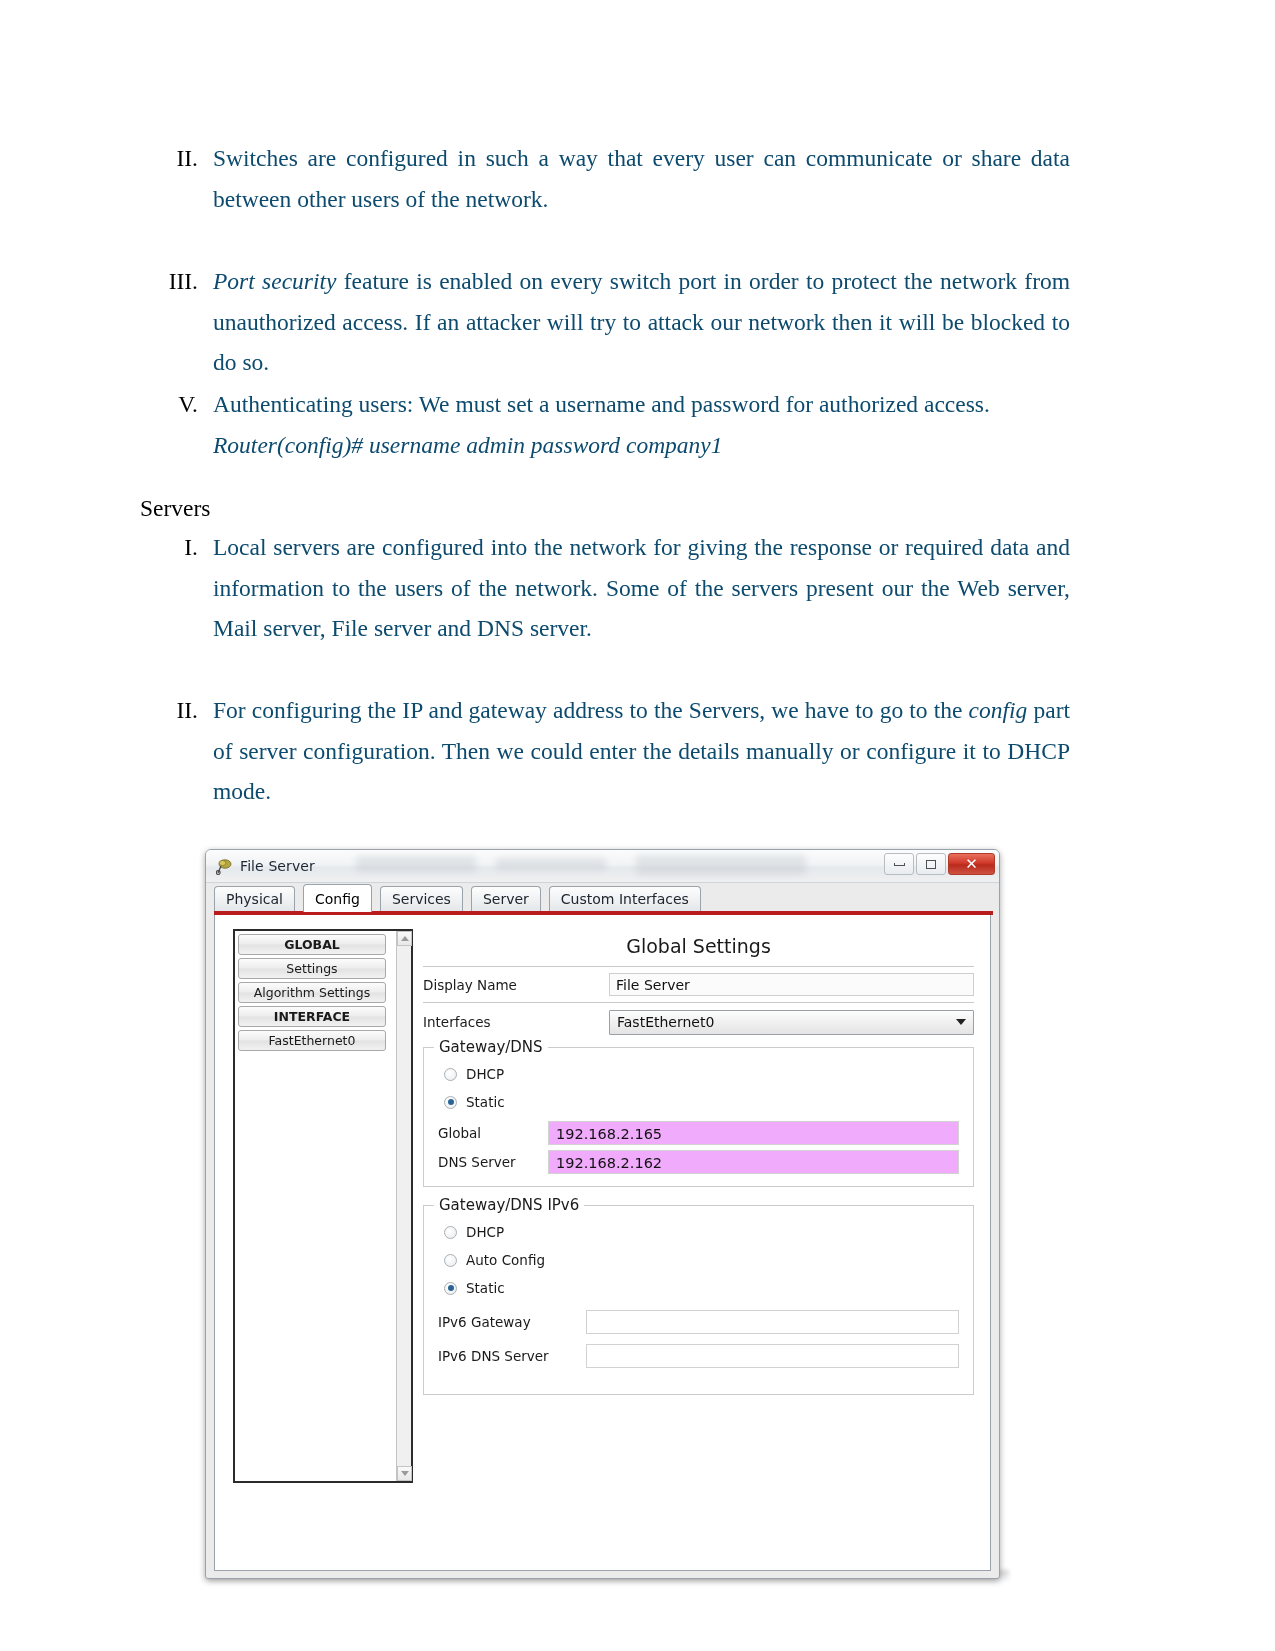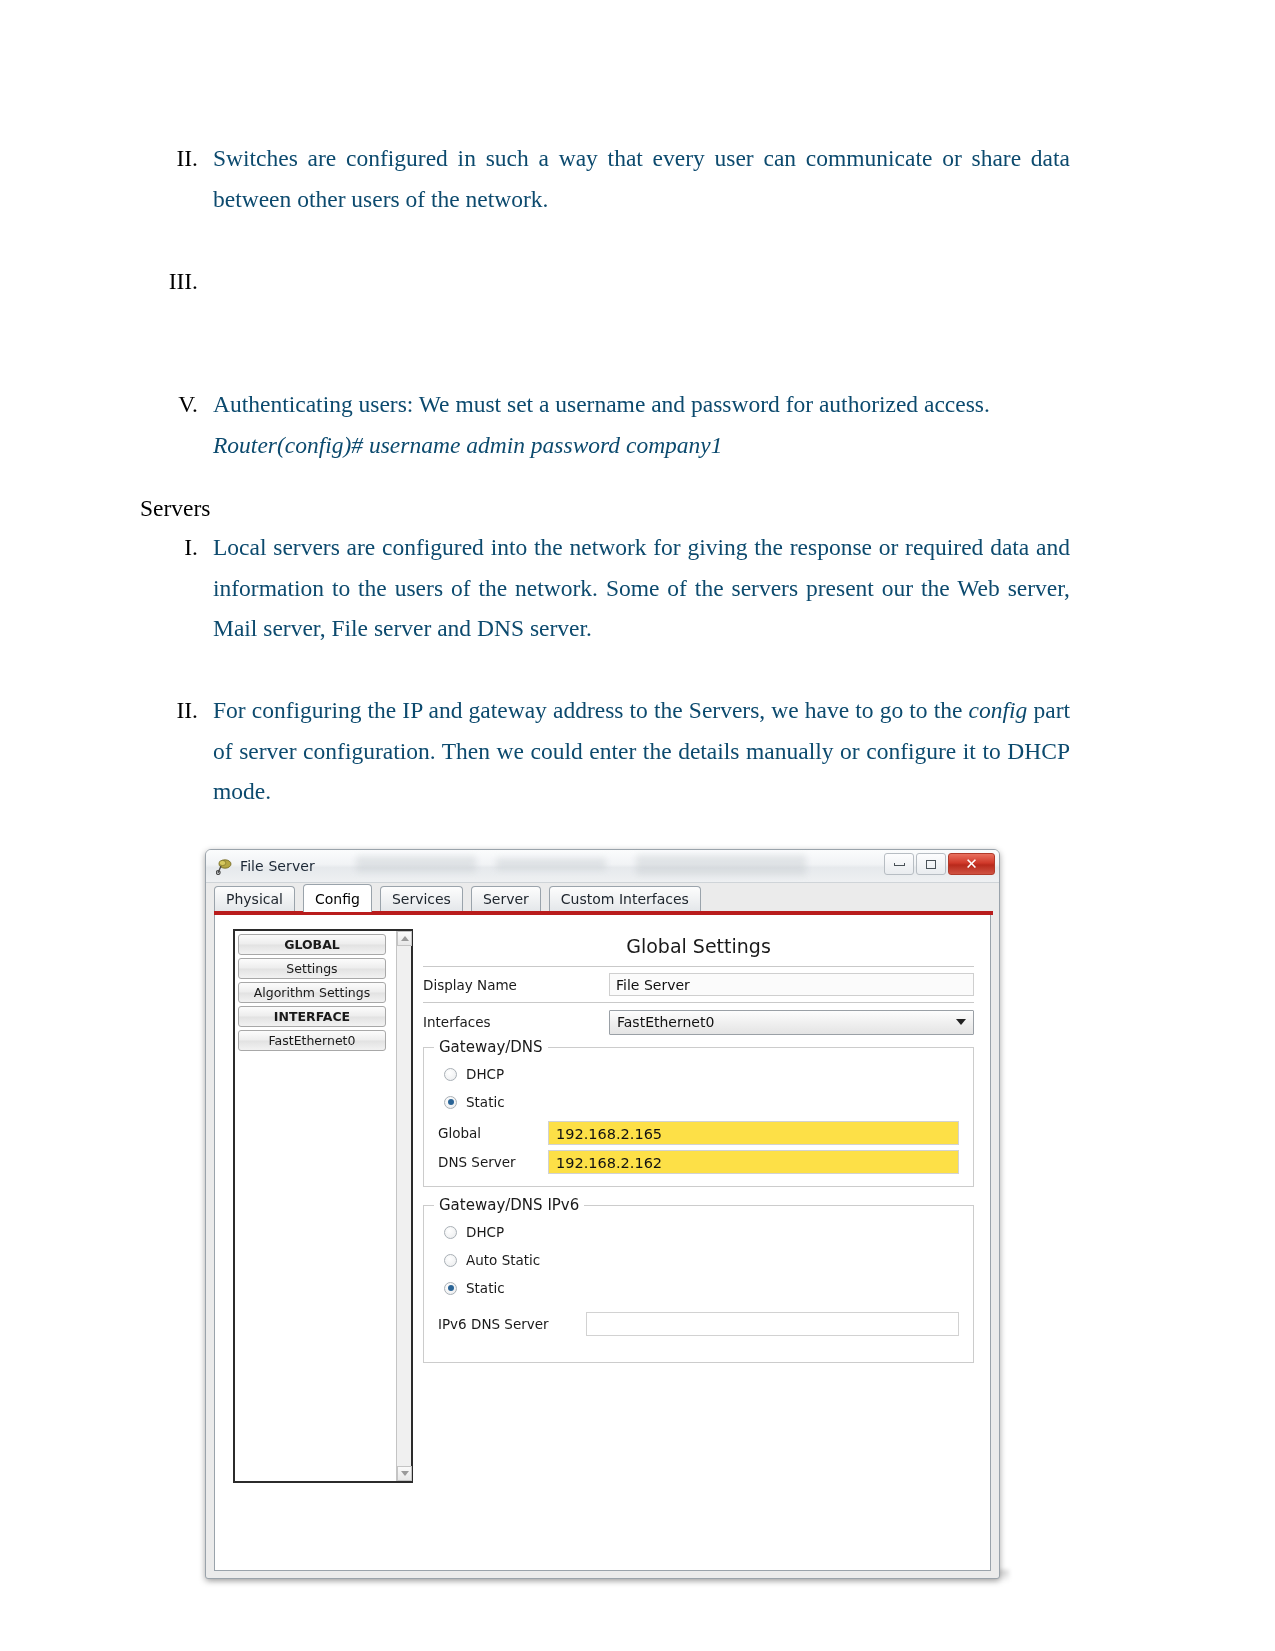--- a/index.html
+++ b/index.html
@@ -357,21 +357,21 @@
     font-family: "DejaVu Sans", sans-serif;
     font-size: 13.5px;
     color: #1a1a1a;
     flex: 0 0 auto;
     padding-right: 8px;
   }
   .field-input {
     flex: 1;
     height: 24px;
     line-height: 24px;
-    background: #fde047;
+    background: #f0abfc;
     border: 1px solid #d2d2d2;
     font-family: "DejaVu Sans", sans-serif;
     font-size: 14.5px;
     color: #111;
     padding: 0 7px;
     box-sizing: border-box;
   }
   .field-input.empty { background: #ffffff; }
 
   
@@ -389,20 +389,21 @@
 </style>
 </head>
 <body>
 
 <div class="doc">
 
   <div class="marker" style="left:140px; top:138px; width:58px;">II.</div>
   <div class="para" style="left:213px; top:138px; width:857px;">Switches are configured in such a way that every user can communicate or share data between other users of the network.</div>
 
   <div class="marker" style="left:140px; top:261px; width:58px;">III.</div>
+  <div class="para" style="left:213px; top:261px; width:857px;"><span class="italic">Port security</span><span> feature is enabled on every switch port in order to protect the network from unauthorized access. If an attacker will try to attack our network then it will be blocked to do so.</span></div>
 
   <div class="marker" style="left:140px; top:384px; width:58px;">V.</div>
   <div class="para" style="left:213px; top:384px; width:857px; text-align:left;">Authenticating users: We must set a username and password for authorized access.</div>
   <div class="para italic" style="left:213px; top:425px; width:857px; text-align:left;">Router(config)# username admin password company1</div>
 
   <div class="heading-servers">Servers</div>
 
   <div class="marker" style="left:140px; top:527px; width:58px;">I.</div>
   <div class="para" style="left:213px; top:527px; width:857px;">Local servers are configured into the network for giving the response or required data and information to the users of the network. Some of the servers present our the Web server, Mail server, File server and DNS server.</div>
 
@@ -511,27 +512,31 @@
 
       <div class="group" style="margin-top:18px; padding-bottom:26px;">
         <div class="group-title">Gateway/DNS IPv6</div>
 
         <div class="radio-row" style="margin-top:4px;">
           <span class="radio"></span>
           <span class="radio-label">DHCP</span>
         </div>
         <div class="radio-row">
           <span class="radio"></span>
-          <span class="radio-label">Auto Static</span>
+          <span class="radio-label">Auto Config</span>
         </div>
         <div class="radio-row">
           <span class="radio checked"></span>
           <span class="radio-label">Static</span>
         </div>
 
+        <div class="field-row" style="margin-top:8px;">
+          <span class="field-label" style="width:140px;">IPv6 Gateway</span>
+          <span class="field-input empty"></span>
+        </div>
         <div class="field-row" style="margin-top:10px;">
           <span class="field-label" style="width:140px;">IPv6 DNS Server</span>
           <span class="field-input empty"></span>
         </div>
       </div>
 
     </div>
   </div>
 
   <div id="bottom-strip"></div>

